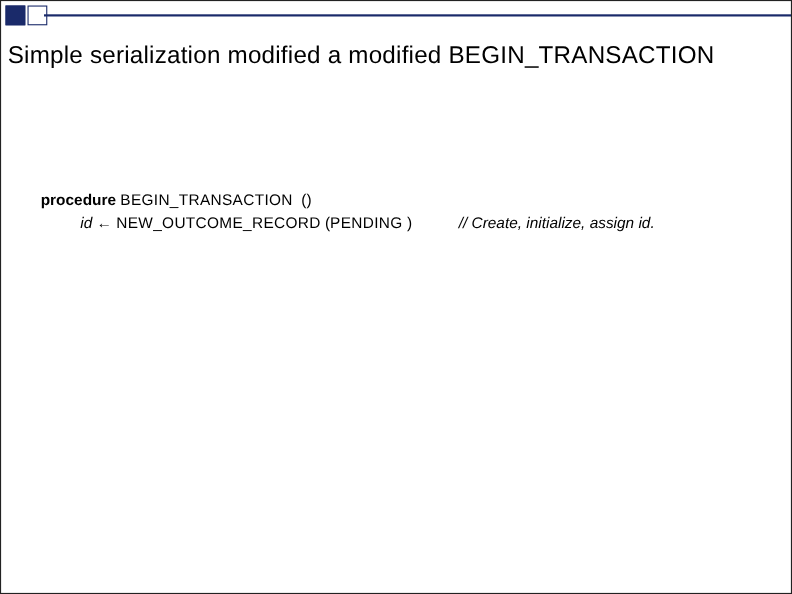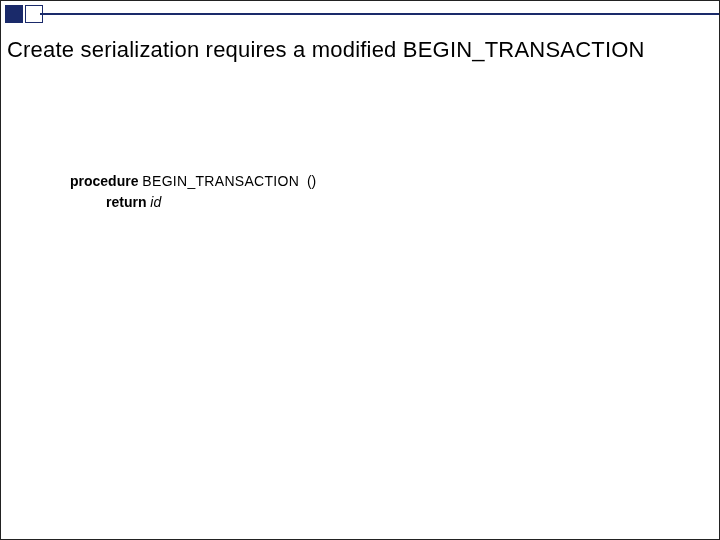--- a/index.html
+++ b/index.html
@@ -46,21 +46,21 @@
   .code {
     position: absolute;
     top: 170px;
     left: 36px;
     font-family: Verdana, Geneva, sans-serif;
     font-size: 14px;
     color: #000;
     line-height: 1.5;
   }
   .code .row { white-space: pre; position: relative; }
-  .code .b { font-weight: bold; font-style: normal; margin-left: 33px; }
+  .code .b { font-weight: bold; font-style: normal; }
   .code .sc { font-variant: small-caps; font-style: normal; letter-spacing: 0.3px; text-align: center; }
   .code .it { font-style: italic; }
   .code .cm { font-style: italic; position: absolute; left: 380px; }
   .indent { padding-left: 36px; }
   .arrow { font-style: normal; }
   .neq-wrap { position: relative; display: inline-block; font-style: normal; }
   .neq-line {
     position: absolute;
     left: 2px;
     top: 50%;
@@ -72,18 +72,18 @@
 </style>
 </head>
 <body>
 
 <div class="decor">
   <div class="sq filled"></div>
   <div class="sq open"></div>
   <div class="line"></div>
 </div>
 
-<div class="title">Create serialization requires a modified BEGIN_TRANSACTION</div>
+<div class="title">Simple serialization modified a modified BEGIN_TRANSACTION</div>
 
 <div class="code">
   <div class="row"><span class="b">procedure</span> <span class="sc">BEGIN_TRANSACTION</span>  <span>()</span></div>
-  <div class="row indent"><span class="b">return</span> <span class="it">id</span></div>
+  <div class="row indent"><span class="it">id</span> <span class="arrow">←</span> <span class="sc">NEW_OUTCOME_RECORD</span> (<span class="sc">PENDING</span> )<span class="cm">// Create, initialize, assign id.</span></div>
 </div>
 
 </body></html>

